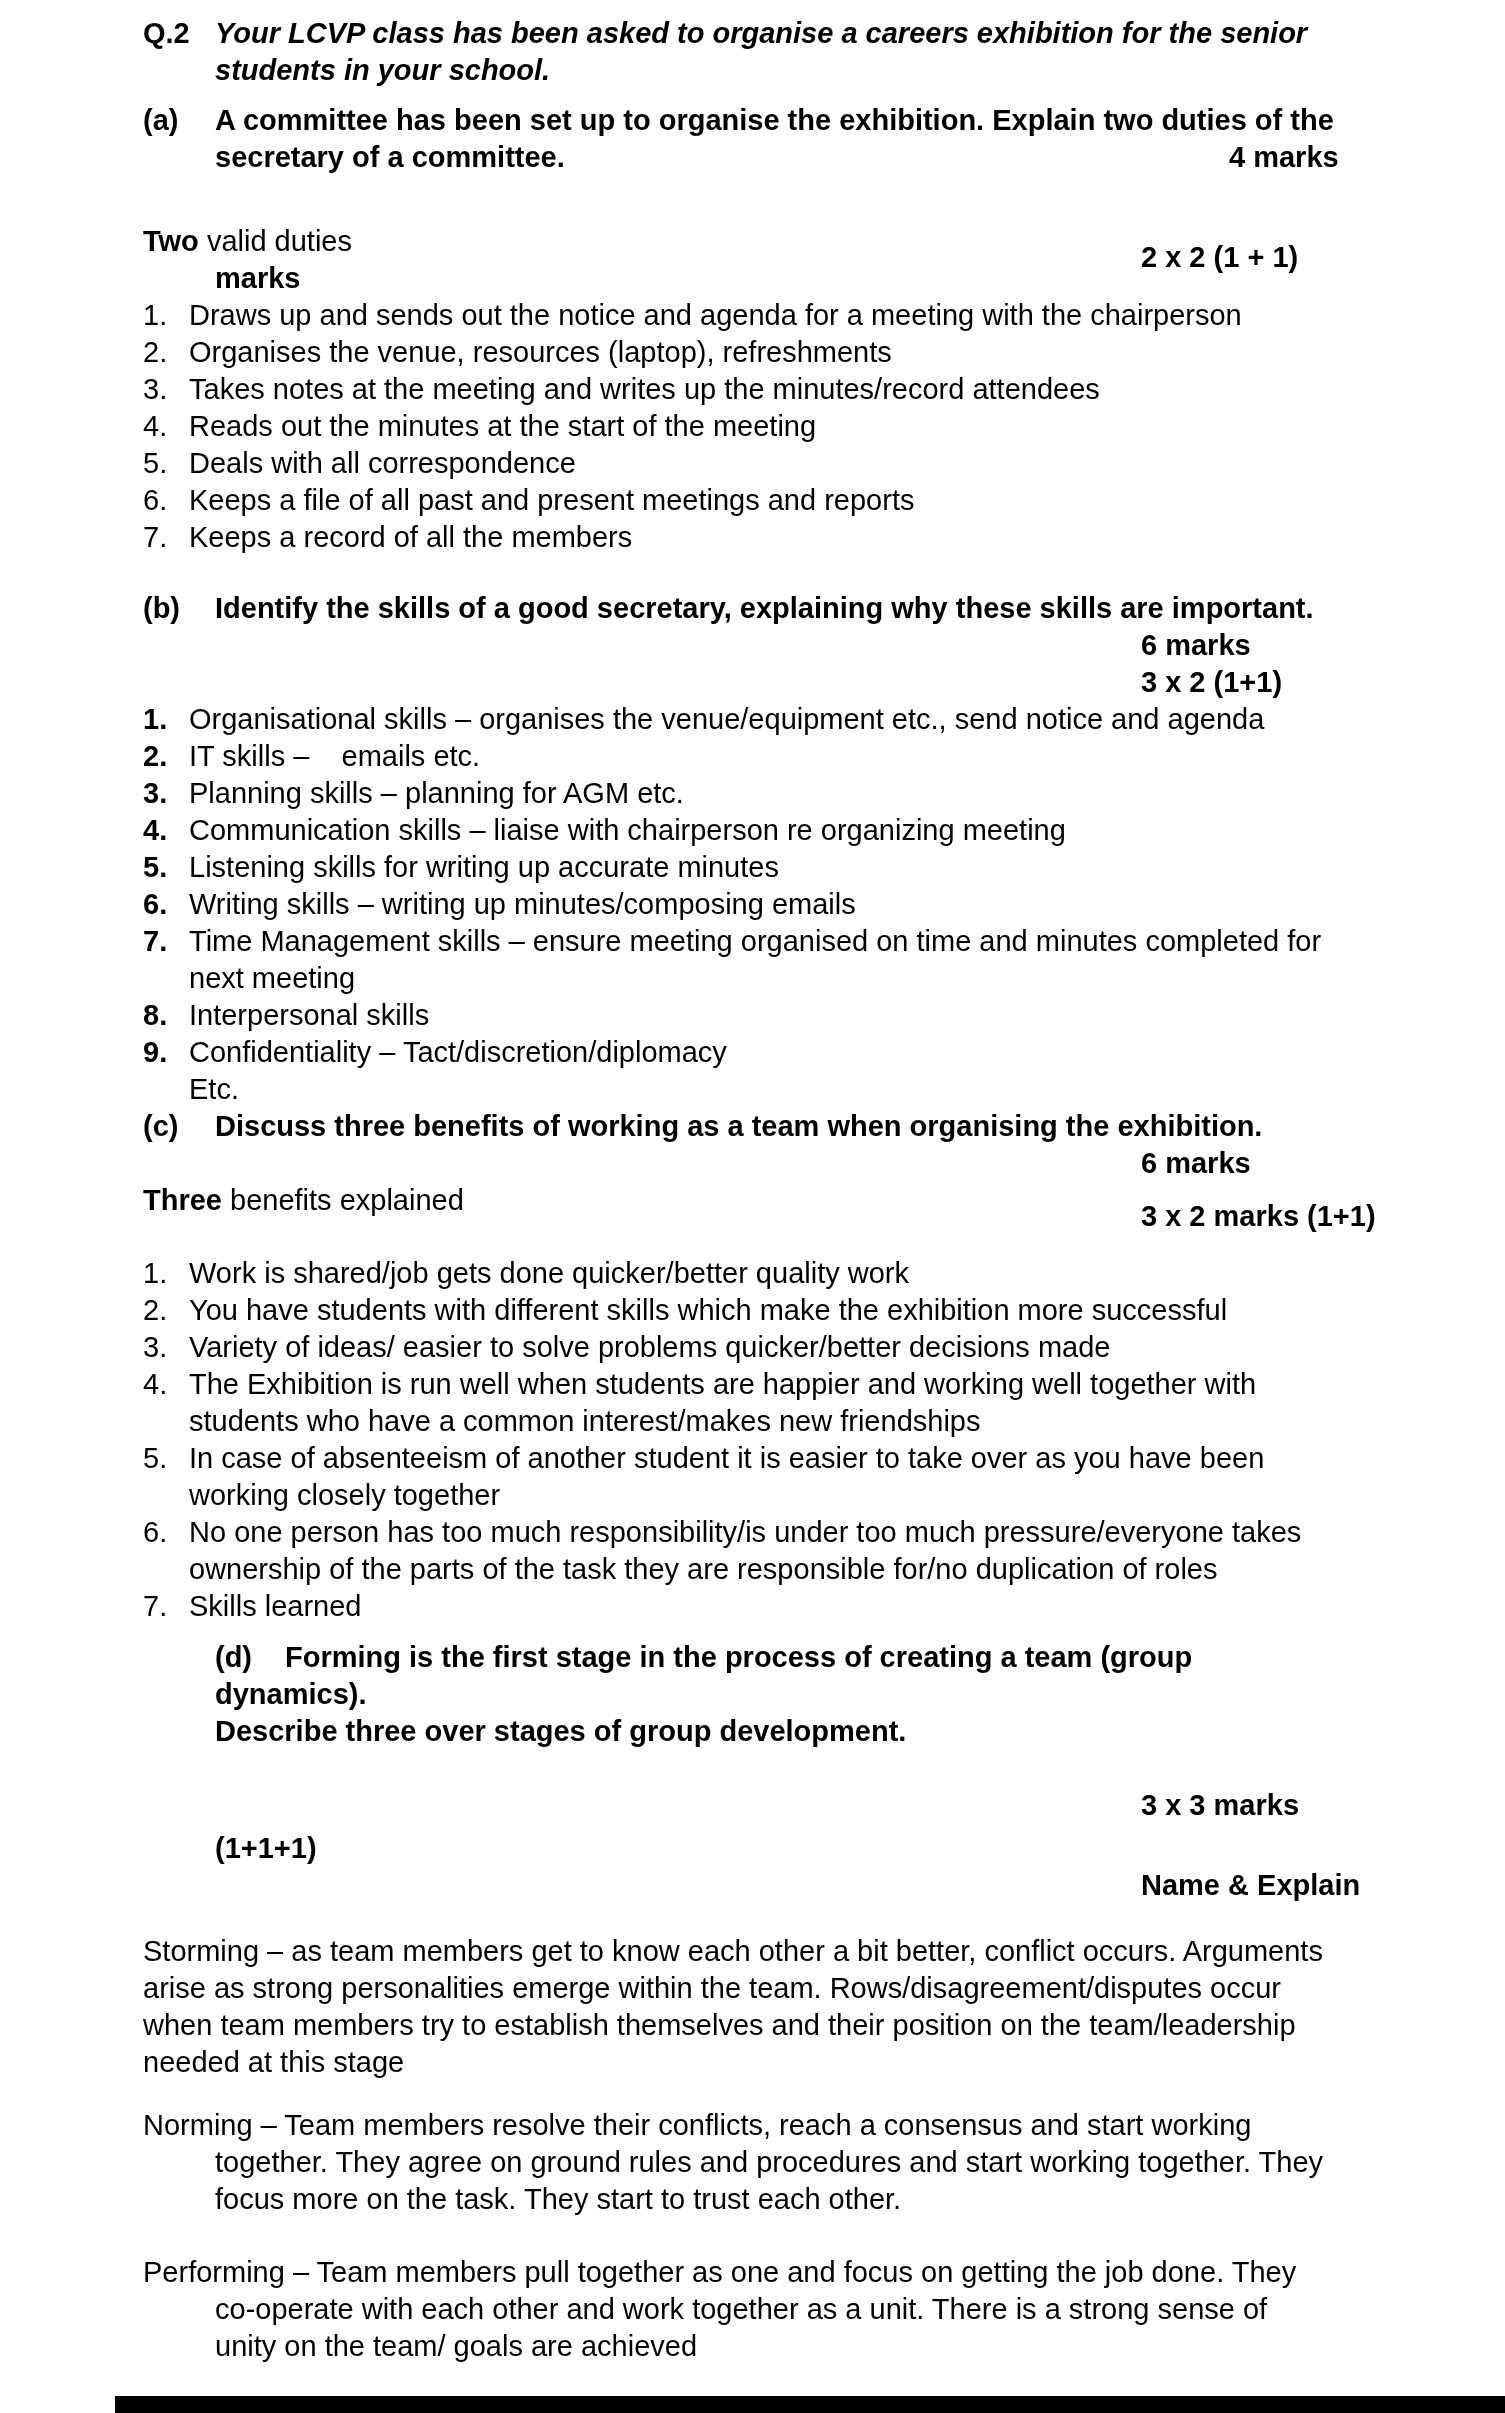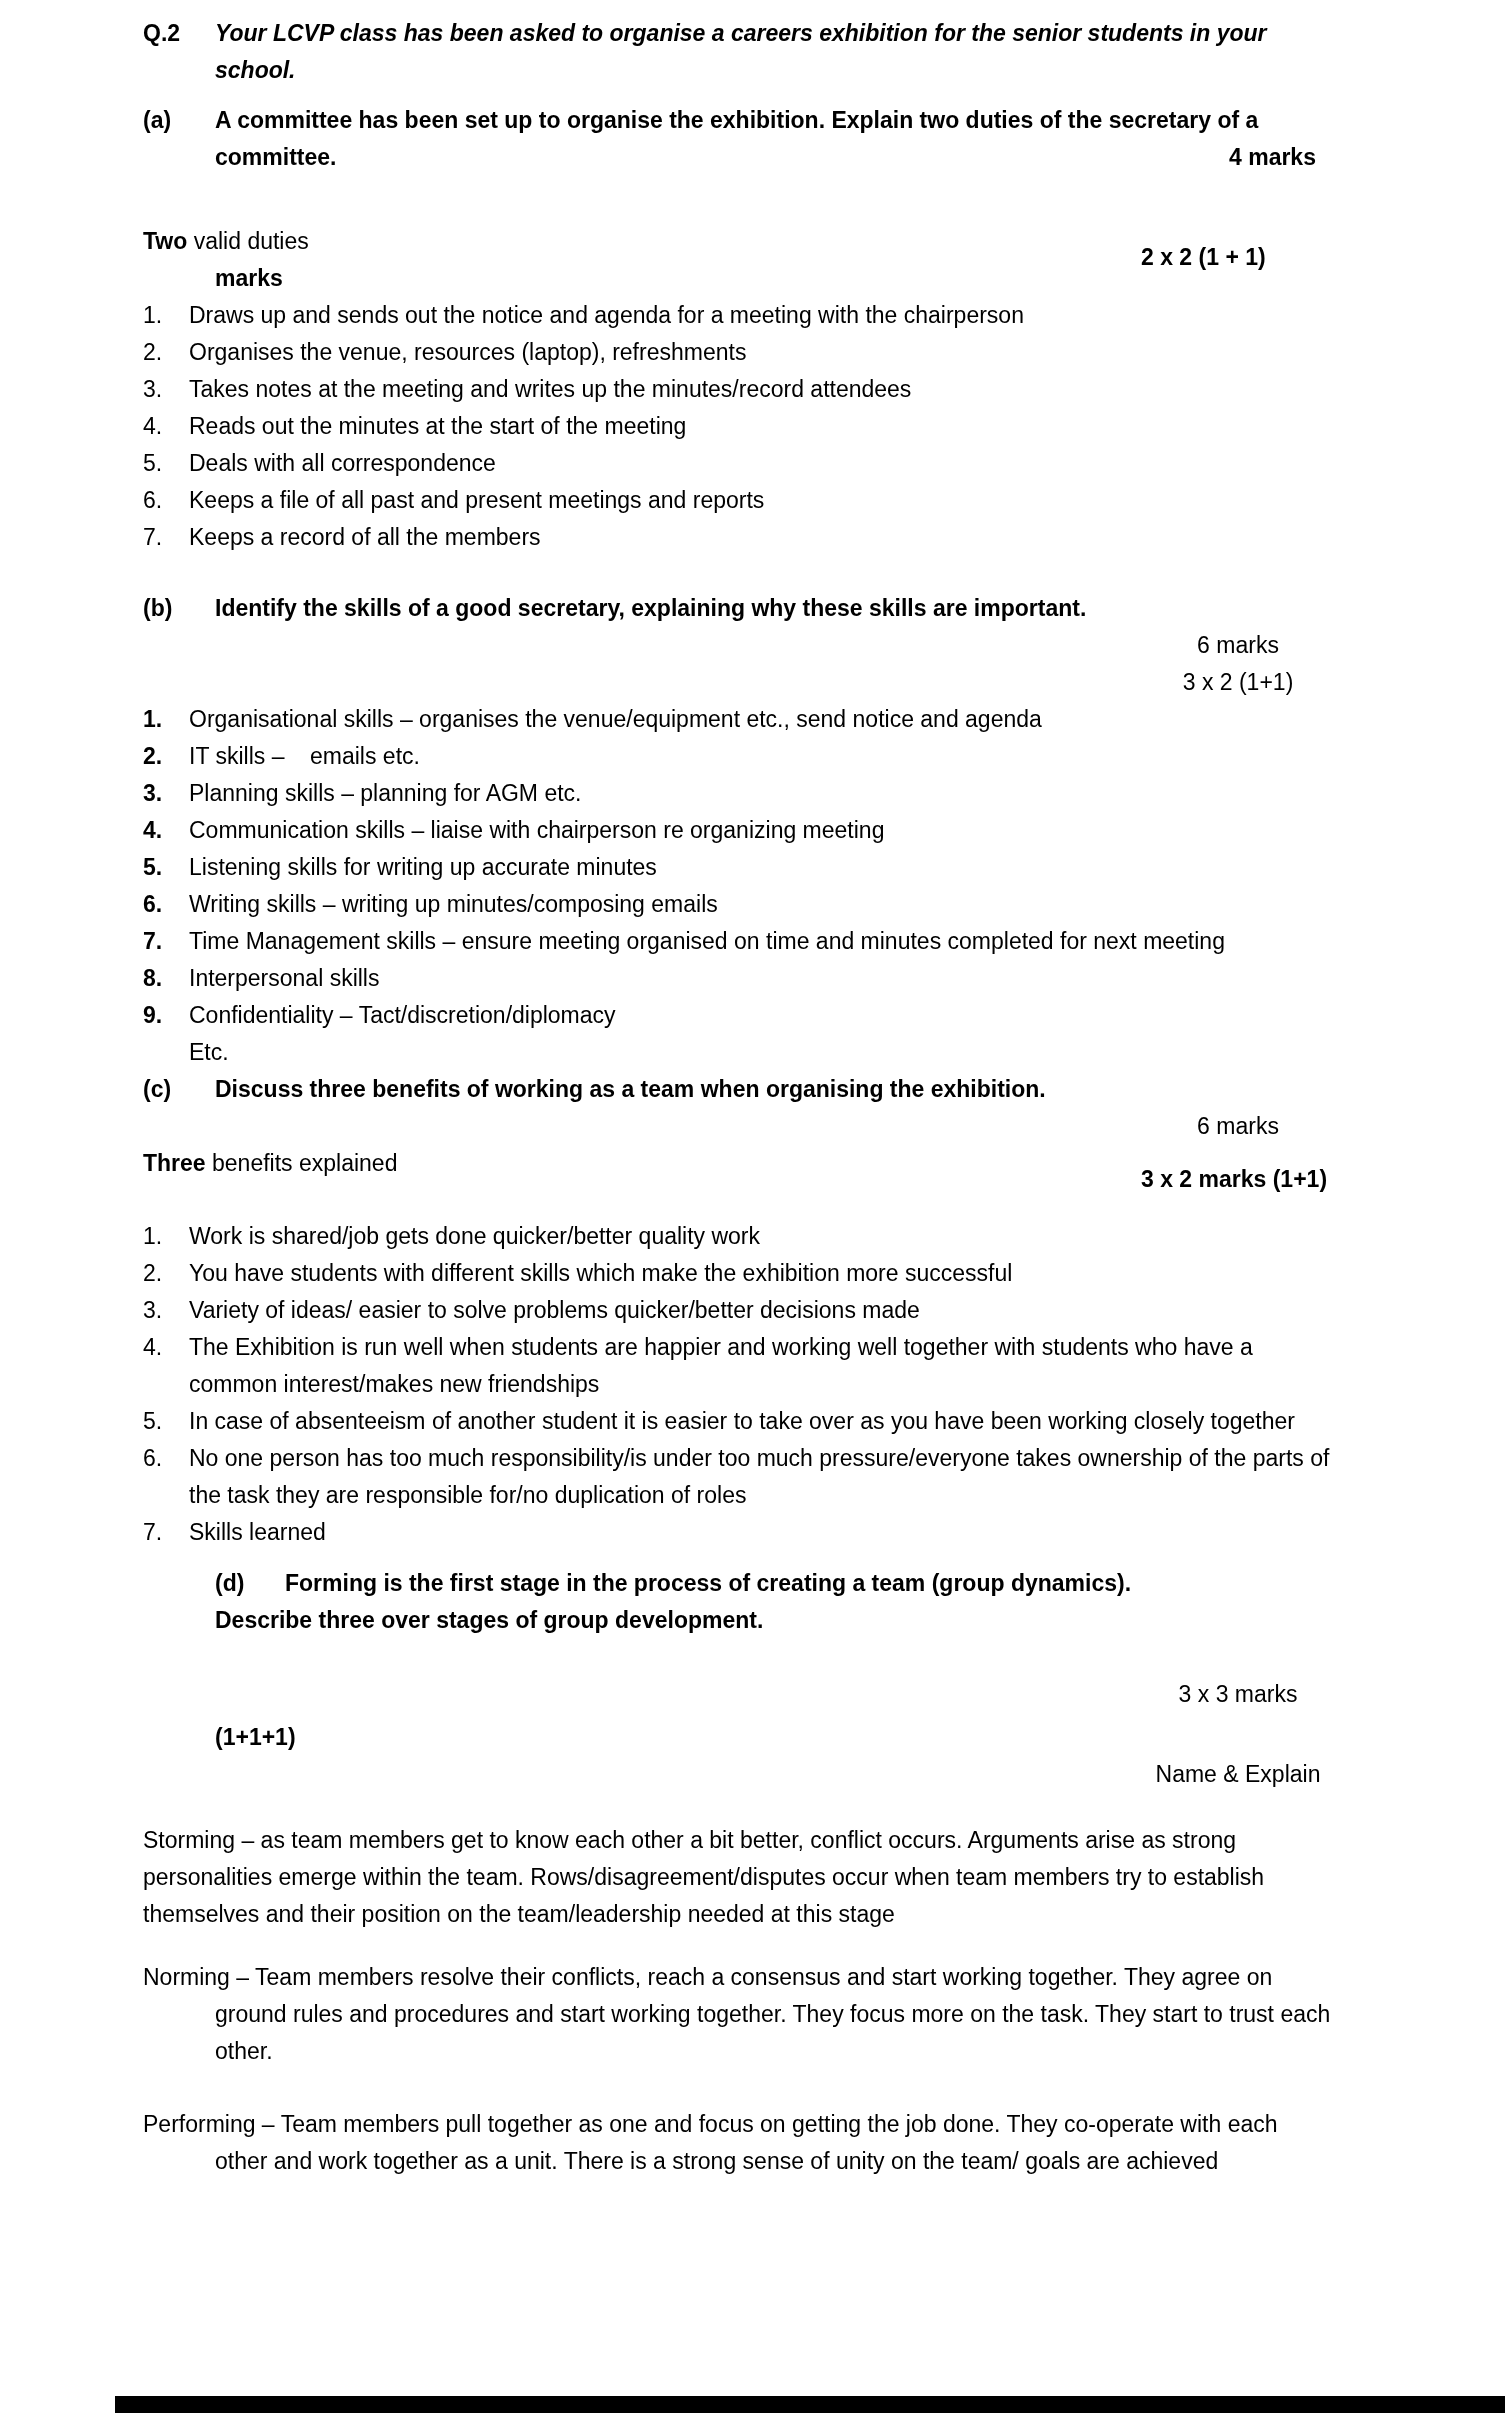--- a/index.html
+++ b/index.html
@@ -1,34 +1,34 @@
 <!DOCTYPE html>
 <html style="font-size:13.2px"><head>
 <meta charset="utf-8">
 <style>
   * { margin:0; padding:0; box-sizing:border-box; }
   html,body { background:#ffffff; }
   body { width:1506px; height:2413px; font-family:"Liberation Sans", sans-serif; }
   .page {
     position:relative; width:1506px; height:2413px; overflow:hidden;
     background:#ffffff; color:#000000;
-    font-size:23px; line-height:37px;
+    font-size:29px; line-height:37px;
   }
   .content { position:absolute; left:143px; top:15px; width:1192px; }
   .b  { font-weight:700; }
   .bi { font-weight:700; font-style:italic; }
 
   
   .hang { position:relative; padding-left:72px; }
   .hang > .lbl { display:inline-block; width:72px; margin-left:-72px; }
 
   .row { position:relative; }
   .marks { position:absolute; left:998px; top:16px; font-weight:700; white-space:nowrap; }
 
-  .tabline { padding-left:998px; font-weight:400; white-space:nowrap;text-align:center; }
+  .tabline { padding-left:998px; font-weight:700; white-space:nowrap; }
 
   .list .li { display:flex; }
   .list .num { flex:0 0 46px; }
   .list .txt { flex:1 1 auto; white-space:pre-wrap; }
   .list.bold-num .num { font-weight:700; }
   .etc { padding-left:46px; }
 
   .pd { position:relative; padding-left:72px; font-weight:700; }
   .pd .lbl-d { display:inline-block; width:70px; }
 

